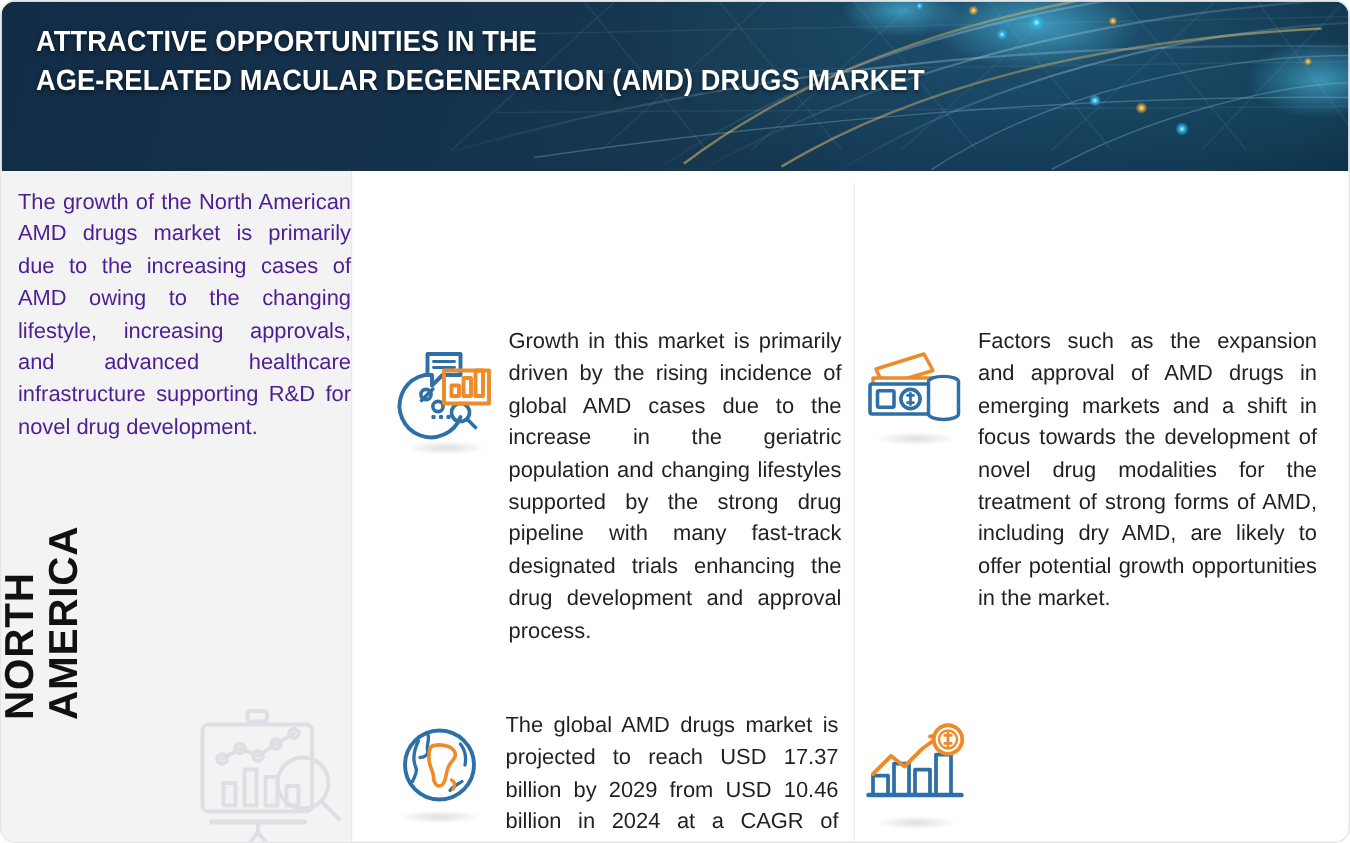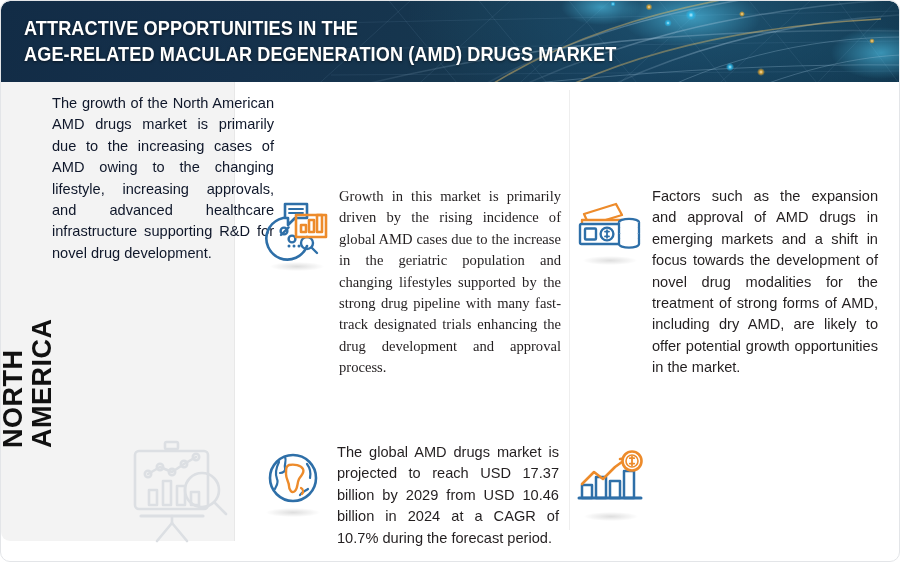--- a/index.html
+++ b/index.html
@@ -21,21 +21,21 @@
     box-sizing: border-box;
     background: #ffffff;
     border: 1px solid #e3e5e8;
     border-radius: 10px;
     overflow: hidden;
   }
 
   
   .header {
     position: relative;
-    height: 81px;
+    height: 113px;
     background:
       radial-gradient(ellipse 420px 180px at 78% 18%, rgba(34,92,122,0.75) 0%, rgba(13,38,62,0.0) 70%),
       radial-gradient(ellipse 300px 150px at 97% 70%, rgba(20,70,98,0.55) 0%, rgba(10,30,52,0) 72%),
       linear-gradient(105deg, #122c46 0%, #15314c 28%, #16374f 52%, #113451 72%, #0c2438 100%);
     border-top-left-radius: 9px;
     border-top-right-radius: 9px;
     overflow: hidden;
   }
   .header-deco {
     position: absolute;
@@ -75,24 +75,23 @@
     border-right: 1px solid #e8e8e8;
     border-bottom-left-radius: 9px;
   }
   .region-text {
     position: absolute;
     left: 11px;
     top: 11px;
     width: 222px;
     font-size: 14.6px;
     line-height: 21.4px;
-    color: #0f172a;
+    color: #4c1d95;
     text-align: justify;
     text-align-last: left;
-    margin-left: 40px;
   }
   .region-label {
     position: absolute;
     left: -2px;
     top: 366px;
     width: 180px;
     color: #111111;
     font-size: 27px;
     font-weight: bold;
     line-height: 29px;
@@ -145,21 +144,21 @@
     font-size: 14.6px;
     line-height: 21.4px;
     color: #231f20;
     text-align: justify;
     text-align-last: left;
   }
 
   
   .cell-1 { left: 262px; top: 104px; width: 300px; }
   .cell-1 .cell-icon { width: 68px; height: 68px; margin-right: 8px; margin-top: 8px;}
-  .cell-1 .cell-text { width: 222px; font-family: Liberation Serif, serif; }
+  .cell-1 .cell-text { width: 222px; }
 
   .cell-2 { left: 575px; top: 104px; width: 310px; }
   .cell-2 .cell-icon { width: 68px; height: 60px; margin-right: 8px; margin-top: 10px;}
   .cell-2 .cell-text { width: 226px; }
 
   .cell-3 { left: 262px; top: 360px; width: 300px; }
   .cell-3 .cell-icon { width: 60px; height: 60px; margin-right: 14px; margin-top: 6px;}
   .cell-3 .cell-text { width: 222px; }
 
   .cell-4 { left: 575px; top: 360px; width: 310px; }

